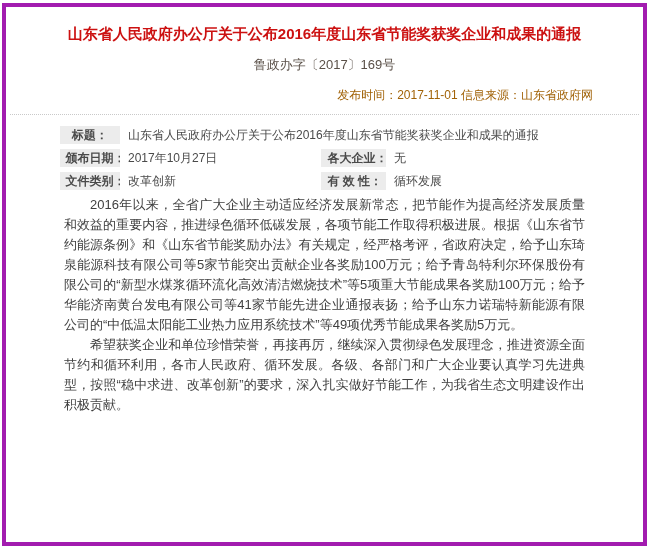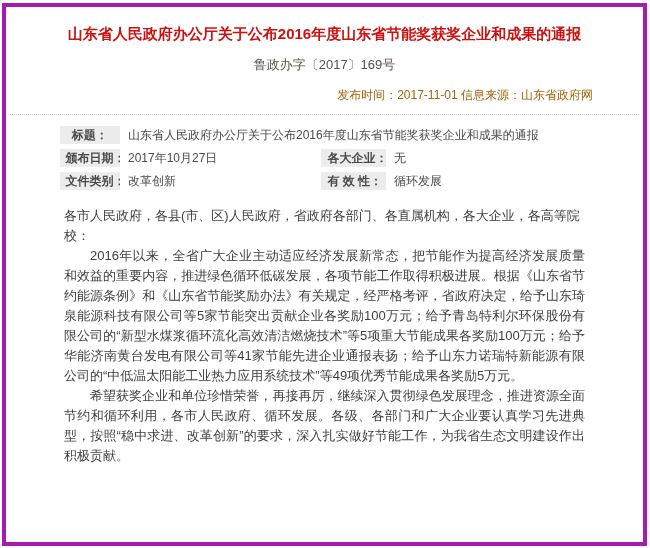--- a/index.html
+++ b/index.html
@@ -77,18 +77,17 @@
     <tr>
       <td class="lbl">文件类别：</td>
       <td>改革创新</td>
       <td class="lbl">有 效 性：</td>
       <td>循环发展</td>
     </tr>
   </tbody>
     </table>
 
   <div class="body-text">
-    <div class="salutation">各市人民政府，各县(市、区)人民政府，省政府各部门、各直属机构，各大企业，各高等院校：</div>
     <div class="para">2016年以来，全省广大企业主动适应经济发展新常态，把节能作为提高经济发展质量和效益的重要内容，推进绿色循环低碳发展，各项节能工作取得积极进展。根据《山东省节约能源条例》和《山东省节能奖励办法》有关规定，经严格考评，省政府决定，给予山东琦泉能源科技有限公司等5家节能突出贡献企业各奖励100万元；给予青岛特利尔环保股份有限公司的“新型水煤浆循环流化高效清洁燃烧技术”等5项重大节能成果各奖励100万元；给予华能济南黄台发电有限公司等41家节能先进企业通报表扬；给予山东力诺瑞特新能源有限公司的“中低温太阳能工业热力应用系统技术”等49项优秀节能成果各奖励5万元。</div>
     <div class="para">希望获奖企业和单位珍惜荣誉，再接再厉，继续深入贯彻绿色发展理念，推进资源全面节约和循环利用，各市人民政府、循环发展。各级、各部门和广大企业要认真学习先进典型，按照“稳中求进、改革创新”的要求，深入扎实做好节能工作，为我省生态文明建设作出积极贡献。</div>
 
   </div>
 </div>
 
 </body></html>

